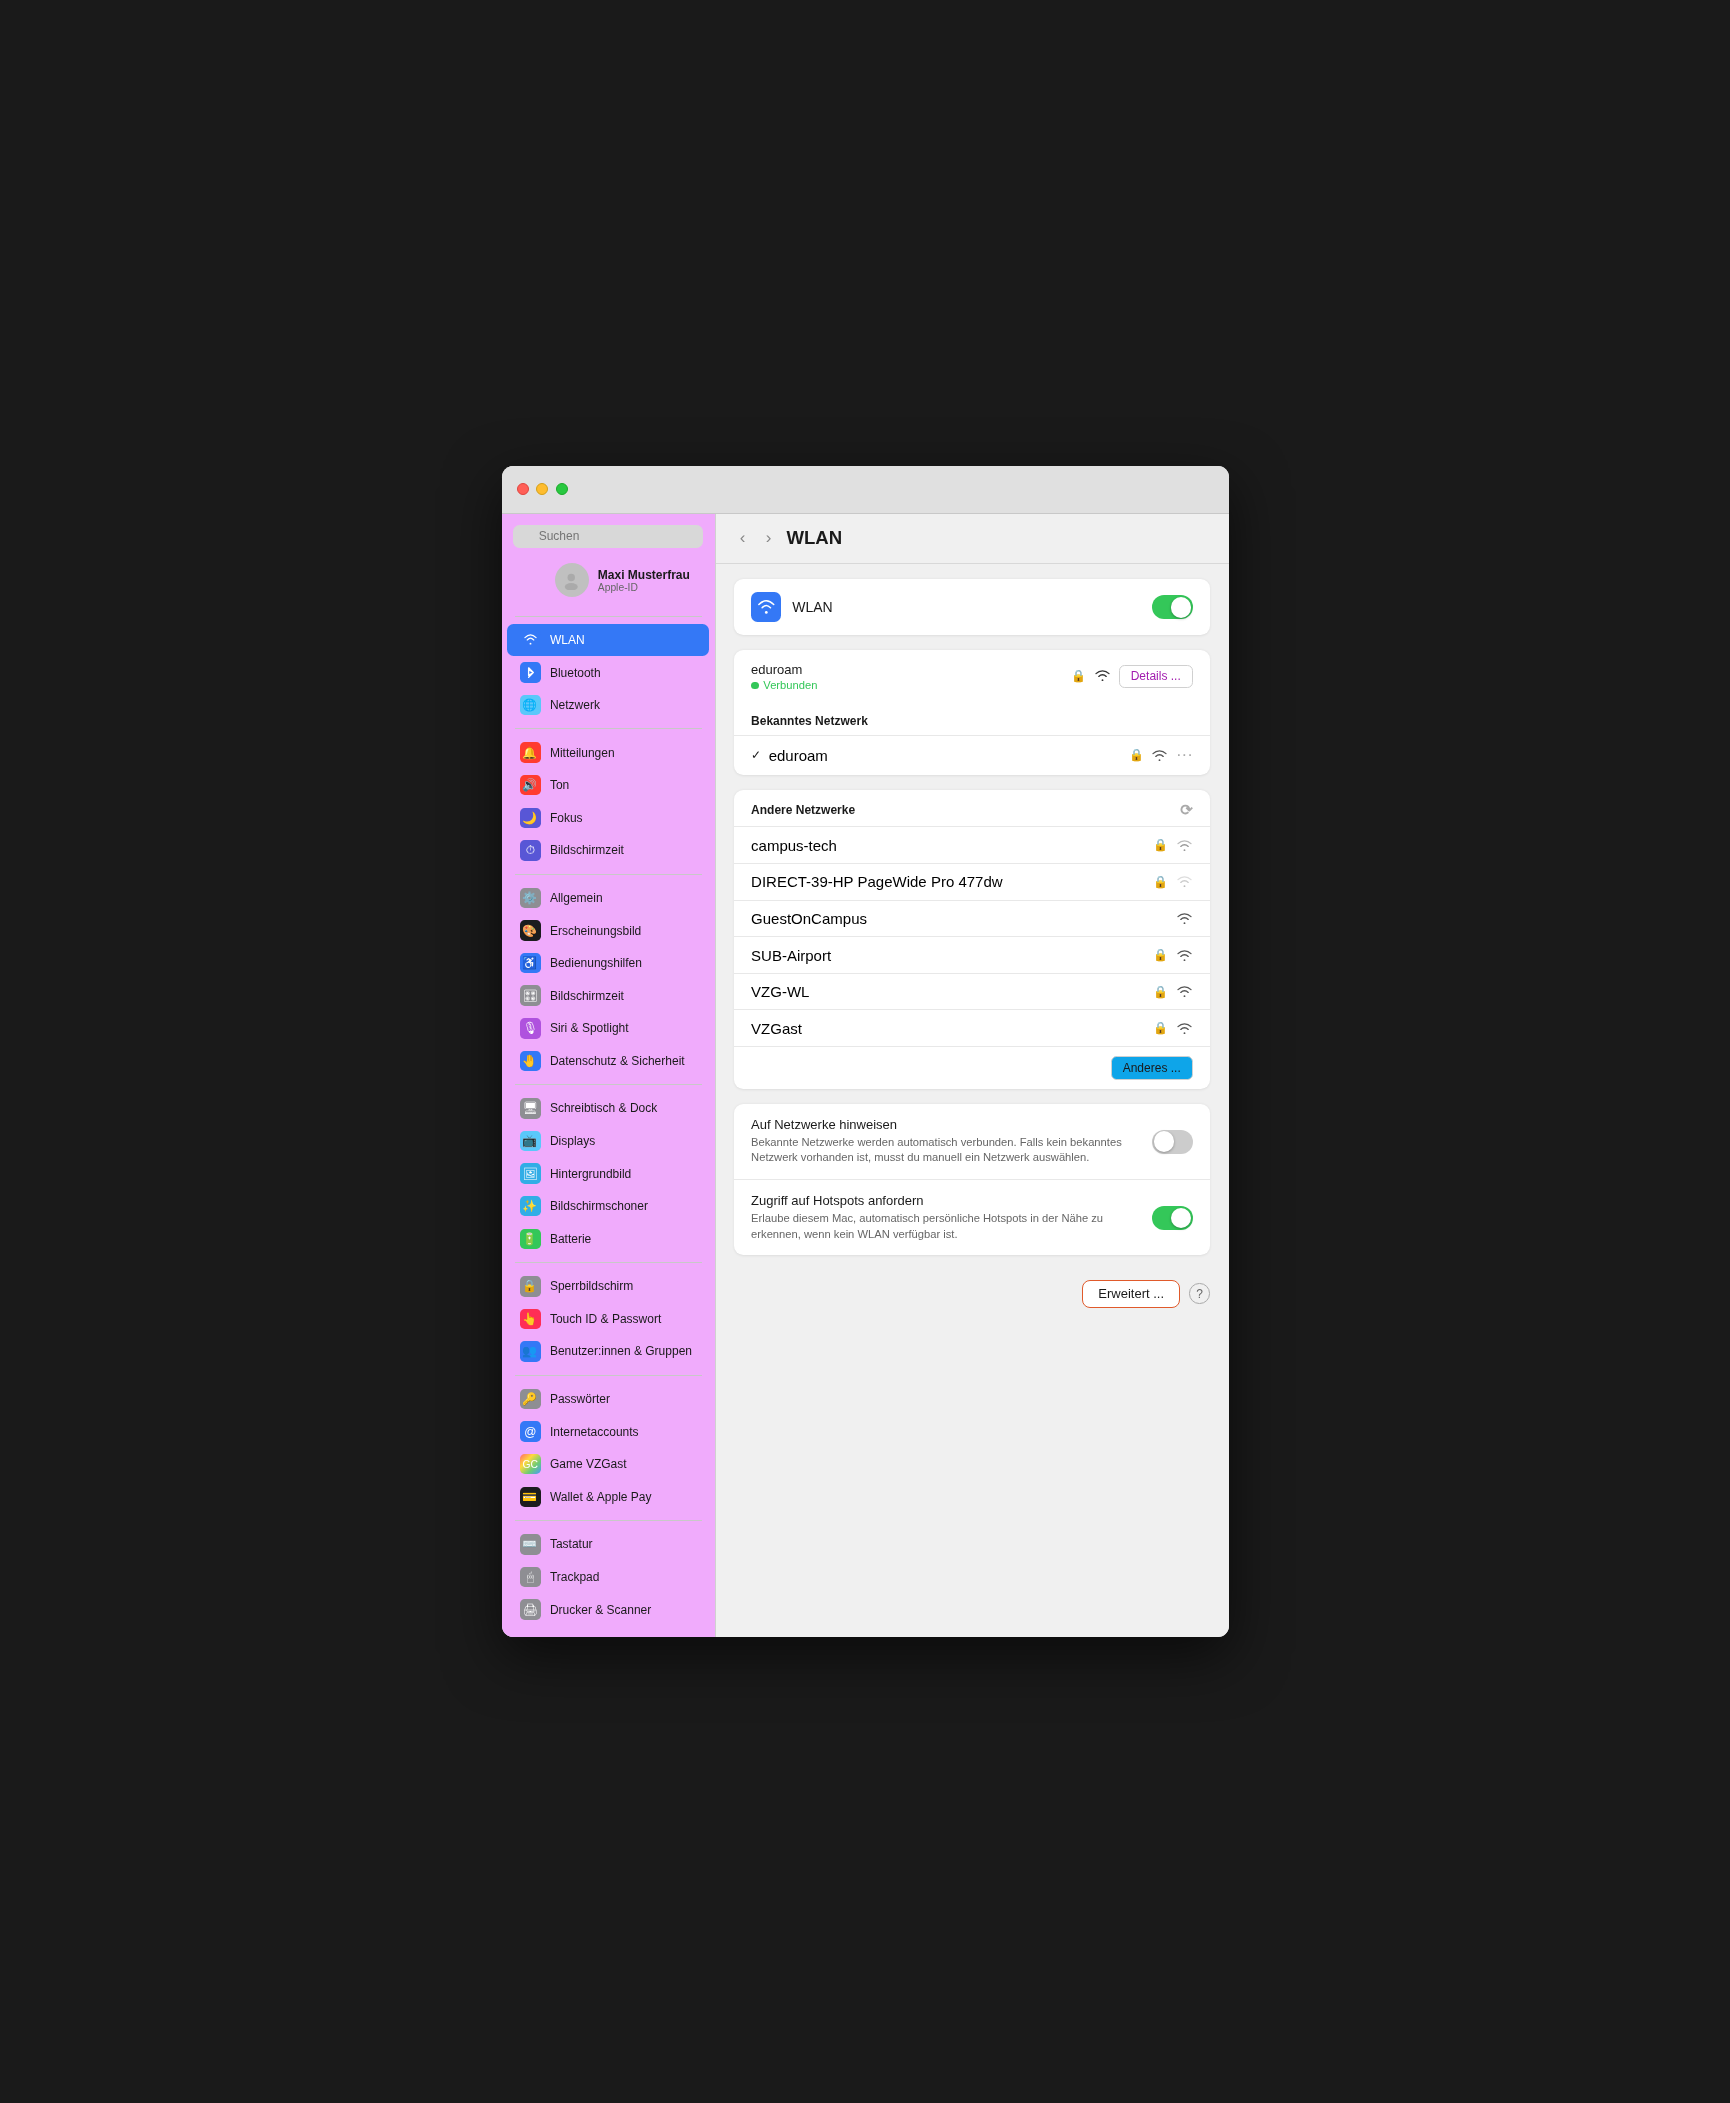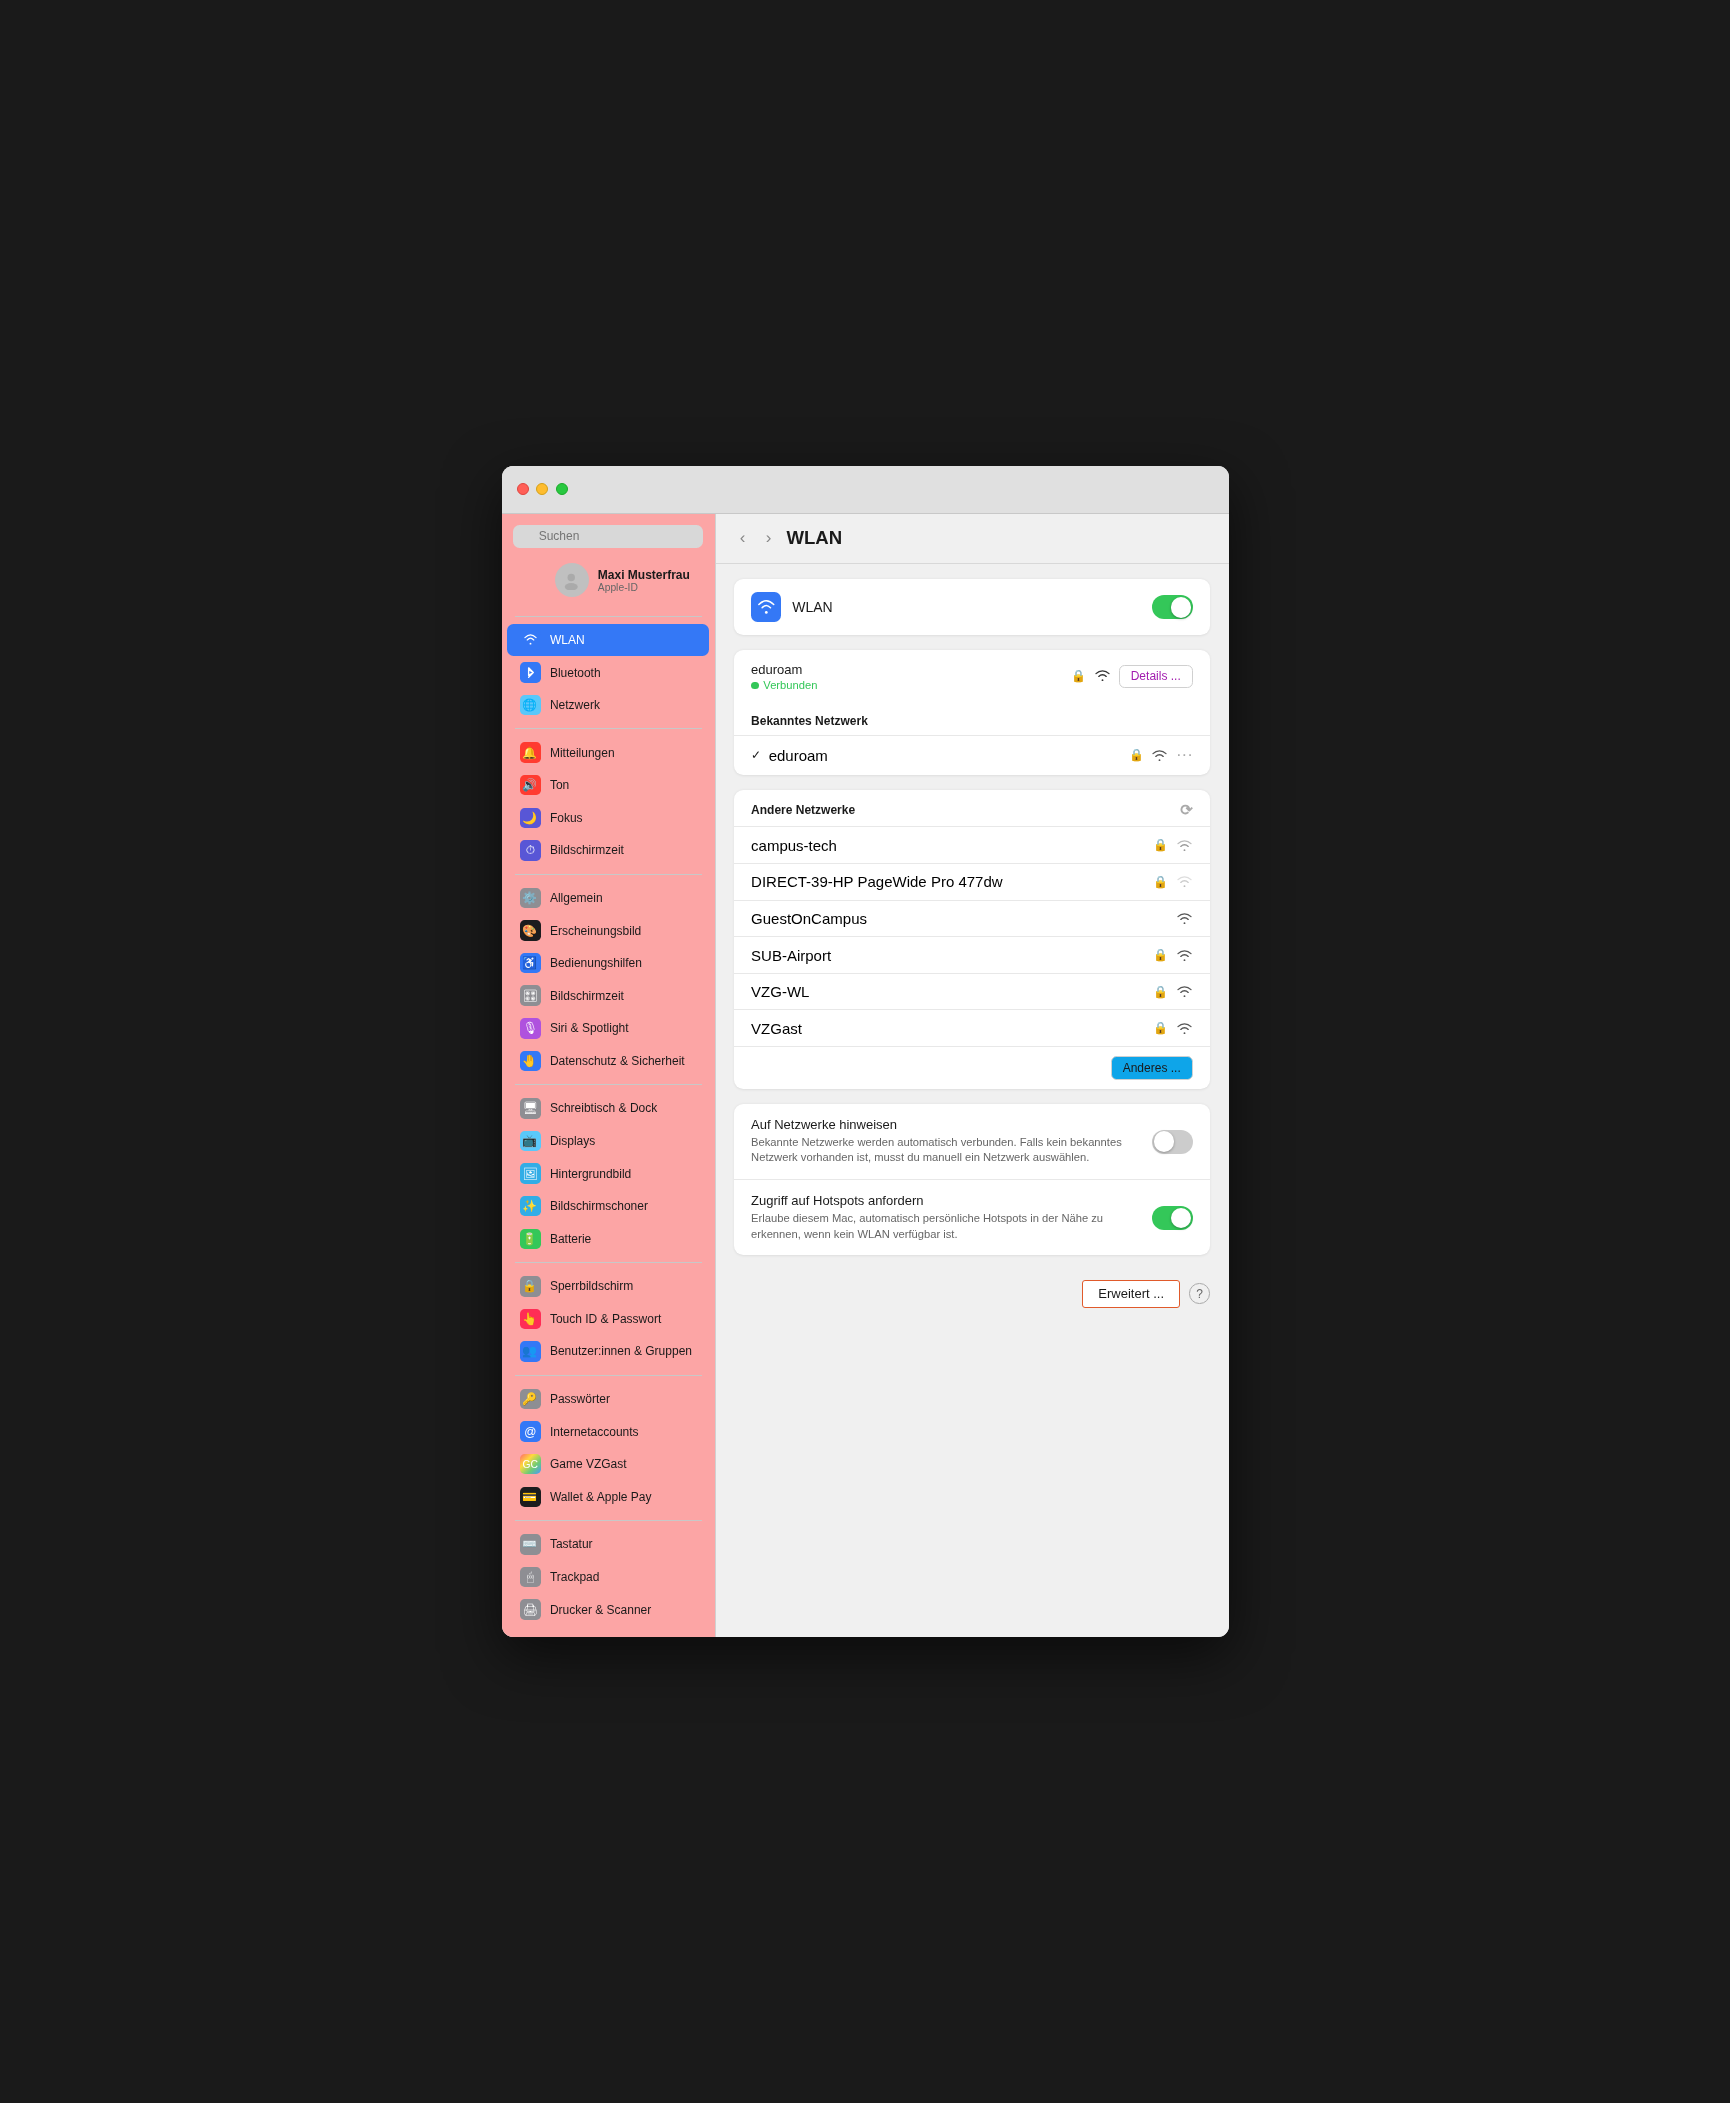--- a/index.html
+++ b/index.html
@@ -43,21 +43,21 @@
     .tl-close { background: #ff5f57; border: 0.9px solid #e0443e; }
     .tl-min { background: #febc2e; border: 0.9px solid #d4a017; }
     .tl-max { background: #28c840; border: 0.9px solid #1aab29; }
     .content-area {
       display: flex;
       flex: 1;
       min-height: 0;
     }
     .sidebar {
       width: 214px;
-      background: #fca5a5;
+      background: #f0abfc;
       border-right: 0.9px solid #d0d0d0;
       padding: 11.2px 0;
       overflow-y: auto;
       flex-shrink: 0;
     }
     .search-container {
       padding: 0 11.2px 9.3px;
     }
     .search-box {
       background: #d8d8d8;
@@ -370,21 +370,21 @@
     .bottom-actions {
       display: flex;
       align-items: center;
       justify-content: flex-end;
       gap: 9.3px;
       padding: 9.3px 0 15px;
     }
     .erweitert-btn {
       background: white;
       border: 1.9px solid #e05a2b;
-      border-radius: 3px;
+      border-radius: 8px;
       padding: 5.6px 15px;
       font-size: 13px;
       color: #1a1a1a;
       cursor: pointer;
     }
     .help-btn {
       background: none;
       border: none;
       width: 20.5px;
       height: 20.5px;

